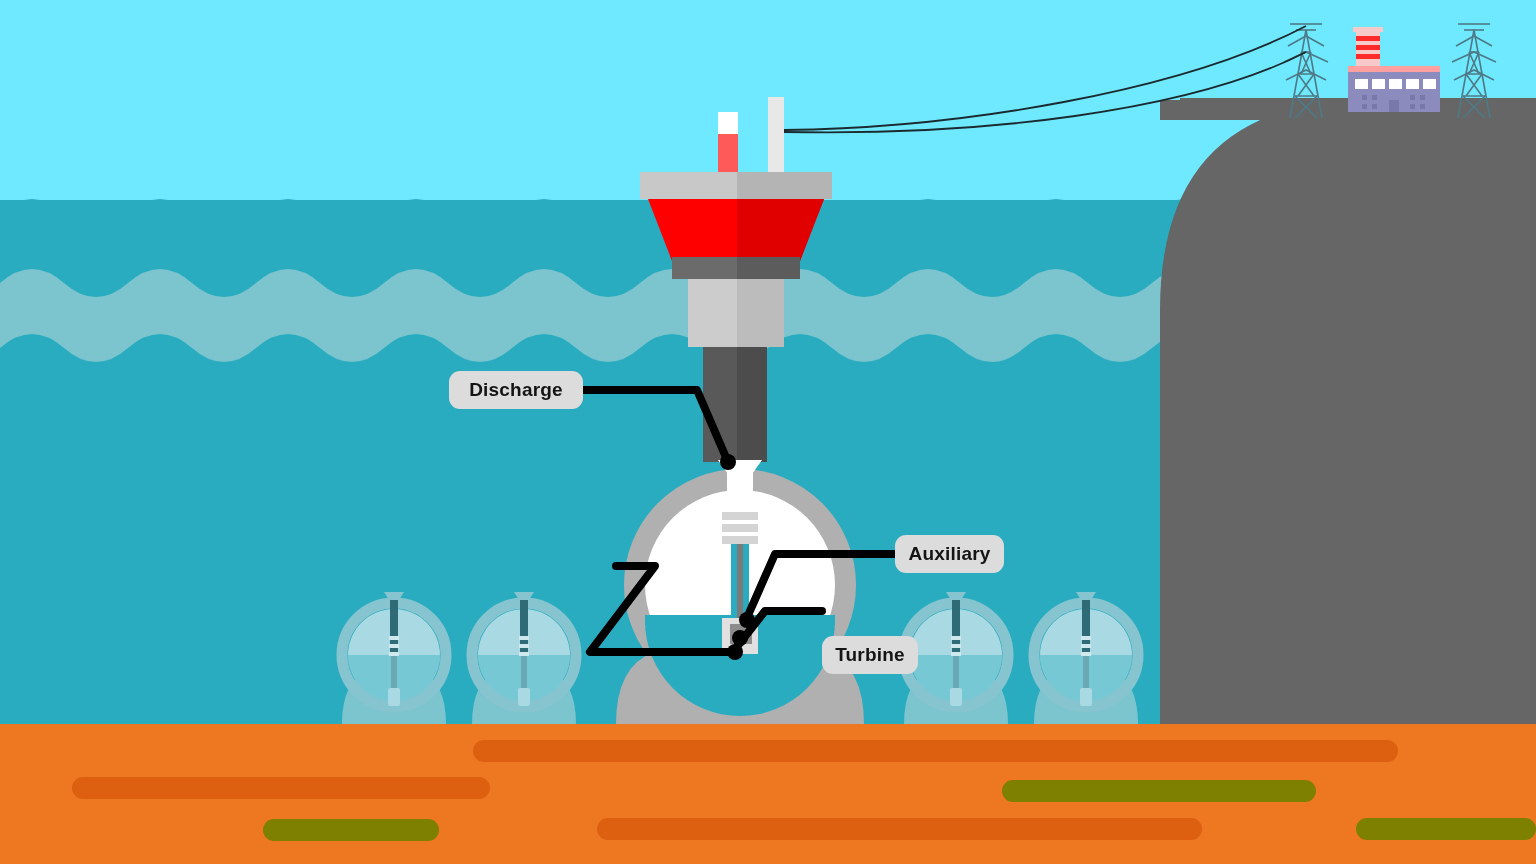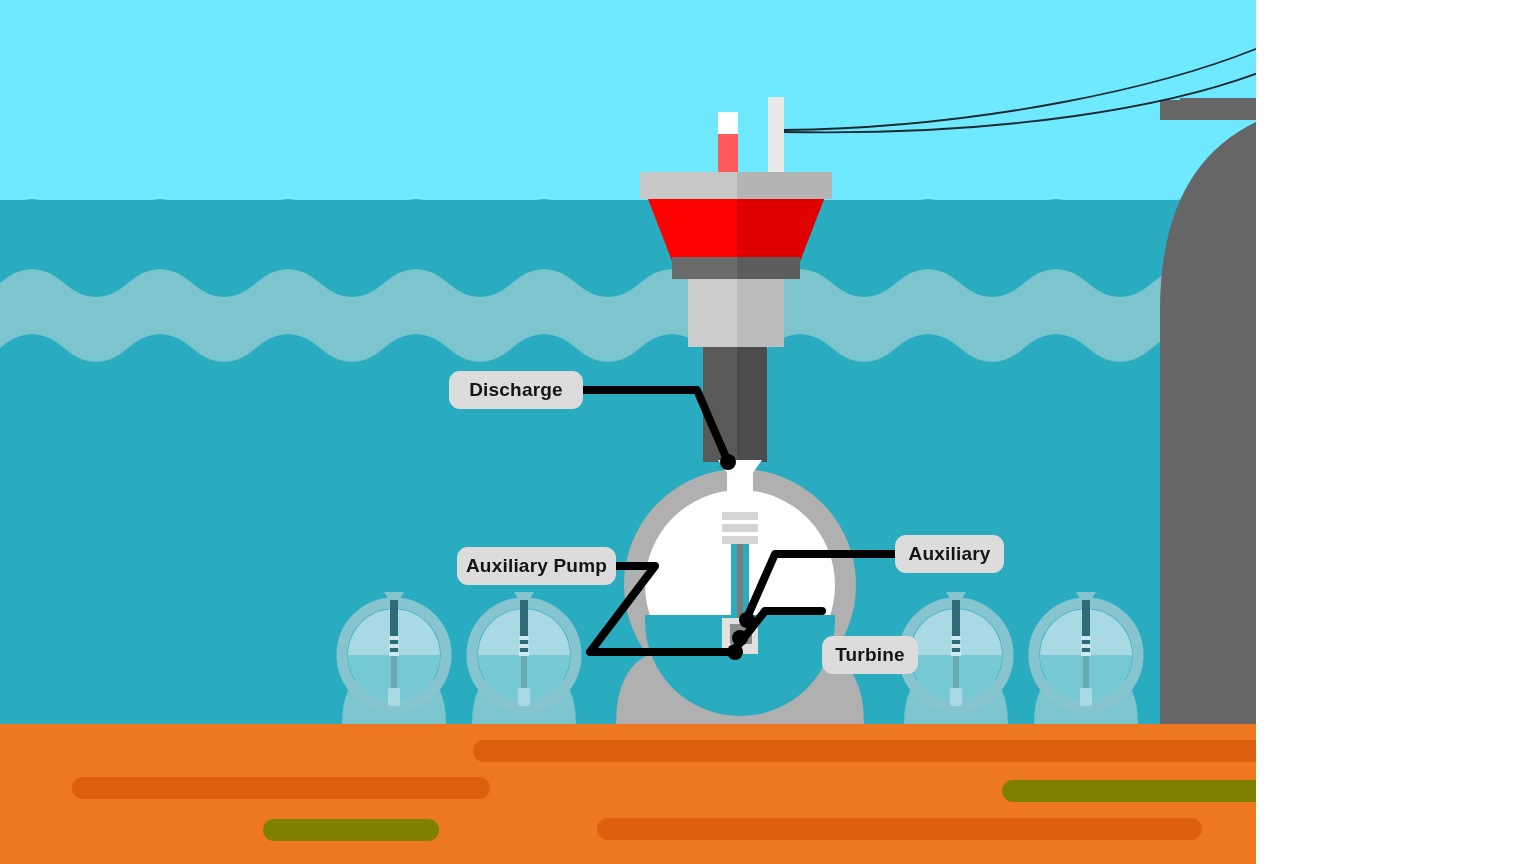--- a/index.html
+++ b/index.html
@@ -6,21 +6,21 @@
   html, body {
     margin: 0;
     padding: 0;
     background: #ffffff;
   }
   body {
     font-family: "Liberation Sans", sans-serif;
   }
   #scene {
     position: relative;
-    width: 1256px;
+    width: 1536px;
     height: 864px;
     overflow: hidden;
     background: #22c55e;
   }
   #scene svg.layer {
     position: absolute;
     top: 0;
     left: 0;
     width: 1536px;
     height: 864px;
@@ -270,19 +270,18 @@
     <g fill="#000000">
       <circle cx="728" cy="462" r="8"></circle>
       <circle cx="735" cy="652" r="8"></circle>
       <circle cx="747" cy="620" r="8"></circle>
       <circle cx="740" cy="638" r="8"></circle>
     </g>
   </svg>
 
   <div class="lbl" id="lbl-discharge">Discharge</div>
 
-  <div class="lbl" id="lbl-auxpump">Auxiliary Pump</div>
 
   <div class="lbl" id="lbl-generator">Auxiliary</div>
 
   <div class="lbl" id="lbl-turbine">Turbine</div>
 
 </div>
 
 </body></html>

